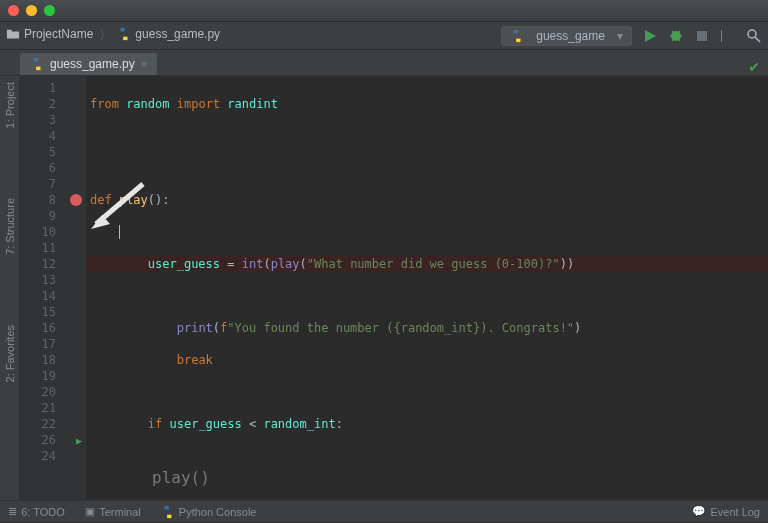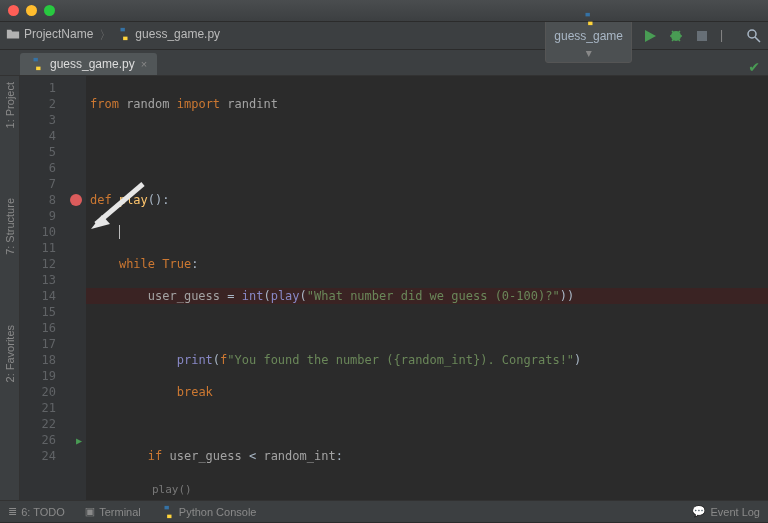--- a/index.html
+++ b/index.html
@@ -35,23 +35,23 @@
   display: flex;
   align-items: center;
   padding: 0 6px;
   border-bottom: 1px solid #2b2b2b;
 }
 .breadcrumb { display: flex; align-items: flex-start; gap: 4px; font-size: 12px; color: #bbb; }
 .bc-sep { color: #777; margin: 0 2px; }
 .bc-icon { width: 14px; height: 14px; display: inline-flex; }
 .nav-spacer { flex: 1; }
 .run-config {
-  display: flex; align-items: center; gap: 3px;
+  display: flex; align-items: center; gap: 12px;
   background: #4c5052; border: 1px solid #555;
-  padding: 2px 8px; border-radius: 3px; font-size: 12px; flex-direction: column;
+  padding: 2px 8px; border-radius: 3px; font-size: 12px;
 }
 .nav-icons { display: flex; align-items: center; gap: 10px; margin-left: 10px; }
 .nav-icon { width: 16px; height: 16px; display: inline-flex; color: #a9b7c6; }
 
 .tabbar {
   height: 26px;
   background: #3c3f41;
   display: flex;
   align-items: flex-end;
   padding: 0 0 0 20px;
@@ -147,42 +147,42 @@
   position: relative;
 }
 .cline { height: 16px; padding-left: 4px; }
 .cline.bp-line { background: #3a2323; }
 
 .kw { color: #cc7832; margin-top: 47px; }
 .fn { color: #ffc66d; }
 .bifn { color: #8888c6; }
 .str { color: #6a8759; }
 .num { color: #6897bb; }
-.ident { color: #a3a3a3; }
+.ident { color: #5eead4; }
 .op { color: #a9b7c6; }
 
 .caret-line { position: relative; }
 .caret-line .cursor {
   display: inline-block;
   width: 1px; height: 14px;
   background: #bbb;
   vertical-align: text-bottom;
 }
 
 .arrow-annotation {
   position: absolute;
   left: 68px; top: 106px;
   pointer-events: none;
 }
 
 .breadcrumb-bottom {
   position: absolute;
-  bottom: 0;
+  bottom: 12px;
   left: 66px;
-  font-size: 11px;
+  font-size: 16px;
   color: #787878;
   padding: 2px 0;
 }
 
 .bottom-tools {
   height: 22px;
   background: #3c3f41;
   border-top: 1px solid #323232;
   display: flex;
   align-items: center;
@@ -326,21 +326,20 @@
       <div class="gline">24</div>
     </div>
     <div class="bp-gutter"></div>
 
     <div class="code">
 <div class="cline"><span class="kw">from</span> <span class="ident">random</span> <span class="kw">import</span> <span class="ident">randint</span></div>
 <div class="cline"></div>
 <div class="cline"></div>
 <div class="cline"><span class="kw">def</span> <span class="fn">play</span><span class="op">():</span></div>
 <div class="cline caret-line">    <span class="cursor"></span></div>
-<div class="cline">    <span class="kw">while</span> <span class="kw">True</span><span class="op">:</span></div>
 <div class="cline bp-line">        <span class="ident">user_guess</span><span class="op"> = </span><span class="bifn">int</span><span class="op">(</span><span class="bifn">play</span><span class="op">(</span><span class="str">"What number did we guess (0-100)?"</span><span class="op">))</span></div>
 <div class="cline"></div>
 <div class="cline">            <span class="bifn">print</span><span class="op">(</span><span class="kw">f</span><span class="str">"You found the number ({random_int}). Congrats!"</span><span class="op">)</span></div>
 <div class="cline">            <span class="kw">break</span></div>
 <div class="cline"></div>
 <div class="cline">        <span class="kw">if</span> <span class="ident">user_guess</span><span class="op"> &lt; </span><span class="ident">random_int</span><span class="op">:</span></div>
 
 
 
 

